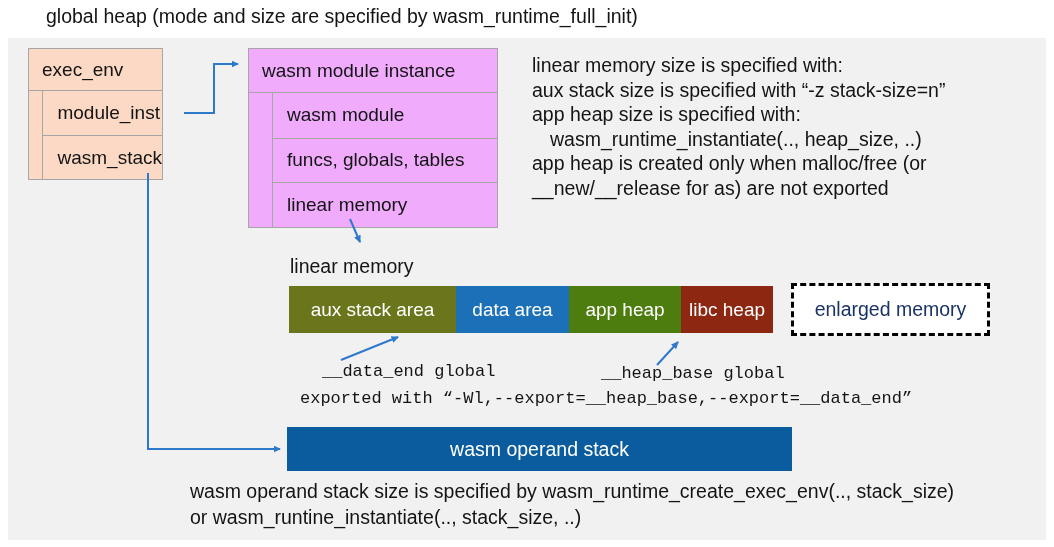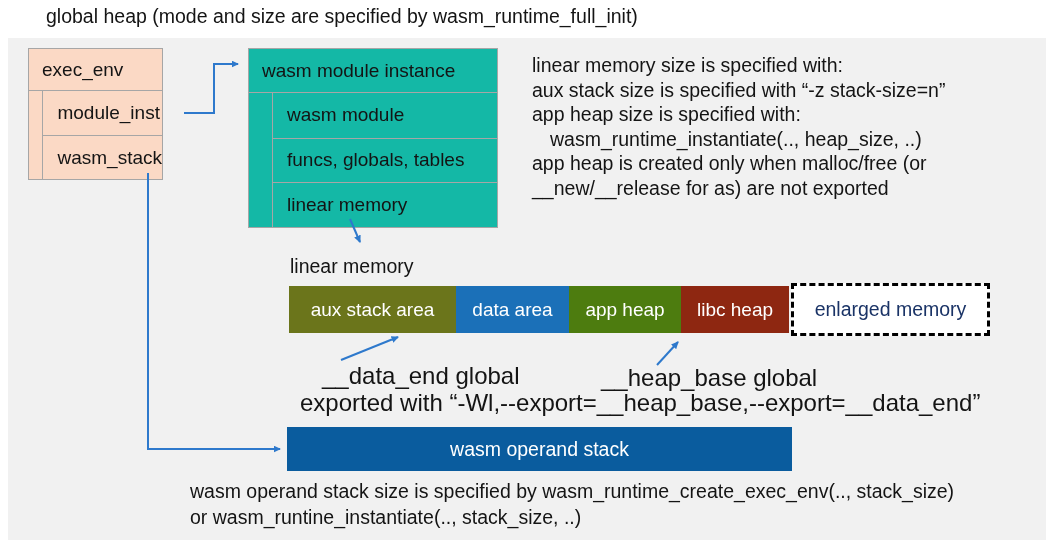--- a/index.html
+++ b/index.html
@@ -53,21 +53,21 @@
     padding-left: 14px;
     display: flex;
     align-items: center;
   }
   .struct-box .row + .row { border-top: 1px solid #a6a6a6; }
 
   .exec-env { left: 28px; top: 48px; width: 135px; background: #fbd9c5; }
   .exec-env .hdr { height: 42px; }
   .exec-env .row { height: 44px; }
 
-  .mod-inst { left: 248px; top: 48px; width: 250px; background: #14b8a6; }
+  .mod-inst { left: 248px; top: 48px; width: 250px; background: #f0abfc; }
   .mod-inst .hdr { height: 44px; }
   .mod-inst .row { height: 44.6px; }
 
   
   .notes-right {
     position: absolute;
     left: 532px; top: 53px;
     font-size: 19.5px;
     line-height: 24.6px;
     color: #141414;
@@ -106,23 +106,24 @@
     display: flex;
     align-items: center;
     justify-content: center;
     font-size: 19.5px;
     color: #1a3366;
     white-space: nowrap;
   }
 
   .ann {
     position: absolute;
-    font-size: 24px;
-    color: #141414;
-    white-space: nowrap;
+    font-size: 17px;
+    color: #141414;
+    white-space: nowrap;
+    font-family: Liberation Mono, monospace;
   }
   .data-end-label { left: 322px; top: 362px; }
   .heap-base-label { left: 601px; top: 364px; }
   .export-note { left: 300px; top: 389px; }
 
   
   .operand-stack {
     position: absolute;
     left: 287px; top: 427px;
     width: 505px; height: 44px;
@@ -182,21 +183,21 @@
     <div class="indent">wasm_runtime_instantiate(.., heap_size, ..)</div>
     <div>app heap is created only when malloc/free (or</div>
     <div>__new/__release for as) are not exported</div>
   </div>
 
   <div class="lm-label">linear memory</div>
   <div class="membar">
     <div class="seg" style="background: rgb(107, 117, 27); width: 167px;">aux stack area</div>
     <div class="seg" style="background: rgb(27, 112, 184); width: 113px;">data area</div>
     <div class="seg" style="background: #4d7c0f; width: 112px;">app heap</div>
-    <div class="seg" style="background: rgb(142, 39, 17); width: 108px;">libc heap</div>
+    <div class="seg" style="background: rgb(142, 39, 17); width: 92px;">libc heap</div>
   </div>
   <div class="enlarged">enlarged memory</div>
 
   <div class="ann data-end-label">__data_end global</div>
   <div class="ann export-note">exported with “-Wl,--export=__heap_base,--export=__data_end”</div>
   <div class="ann heap-base-label">__heap_base global</div>
 
   <div class="operand-stack">wasm operand stack</div>
 
   <div class="notes-bottom">

